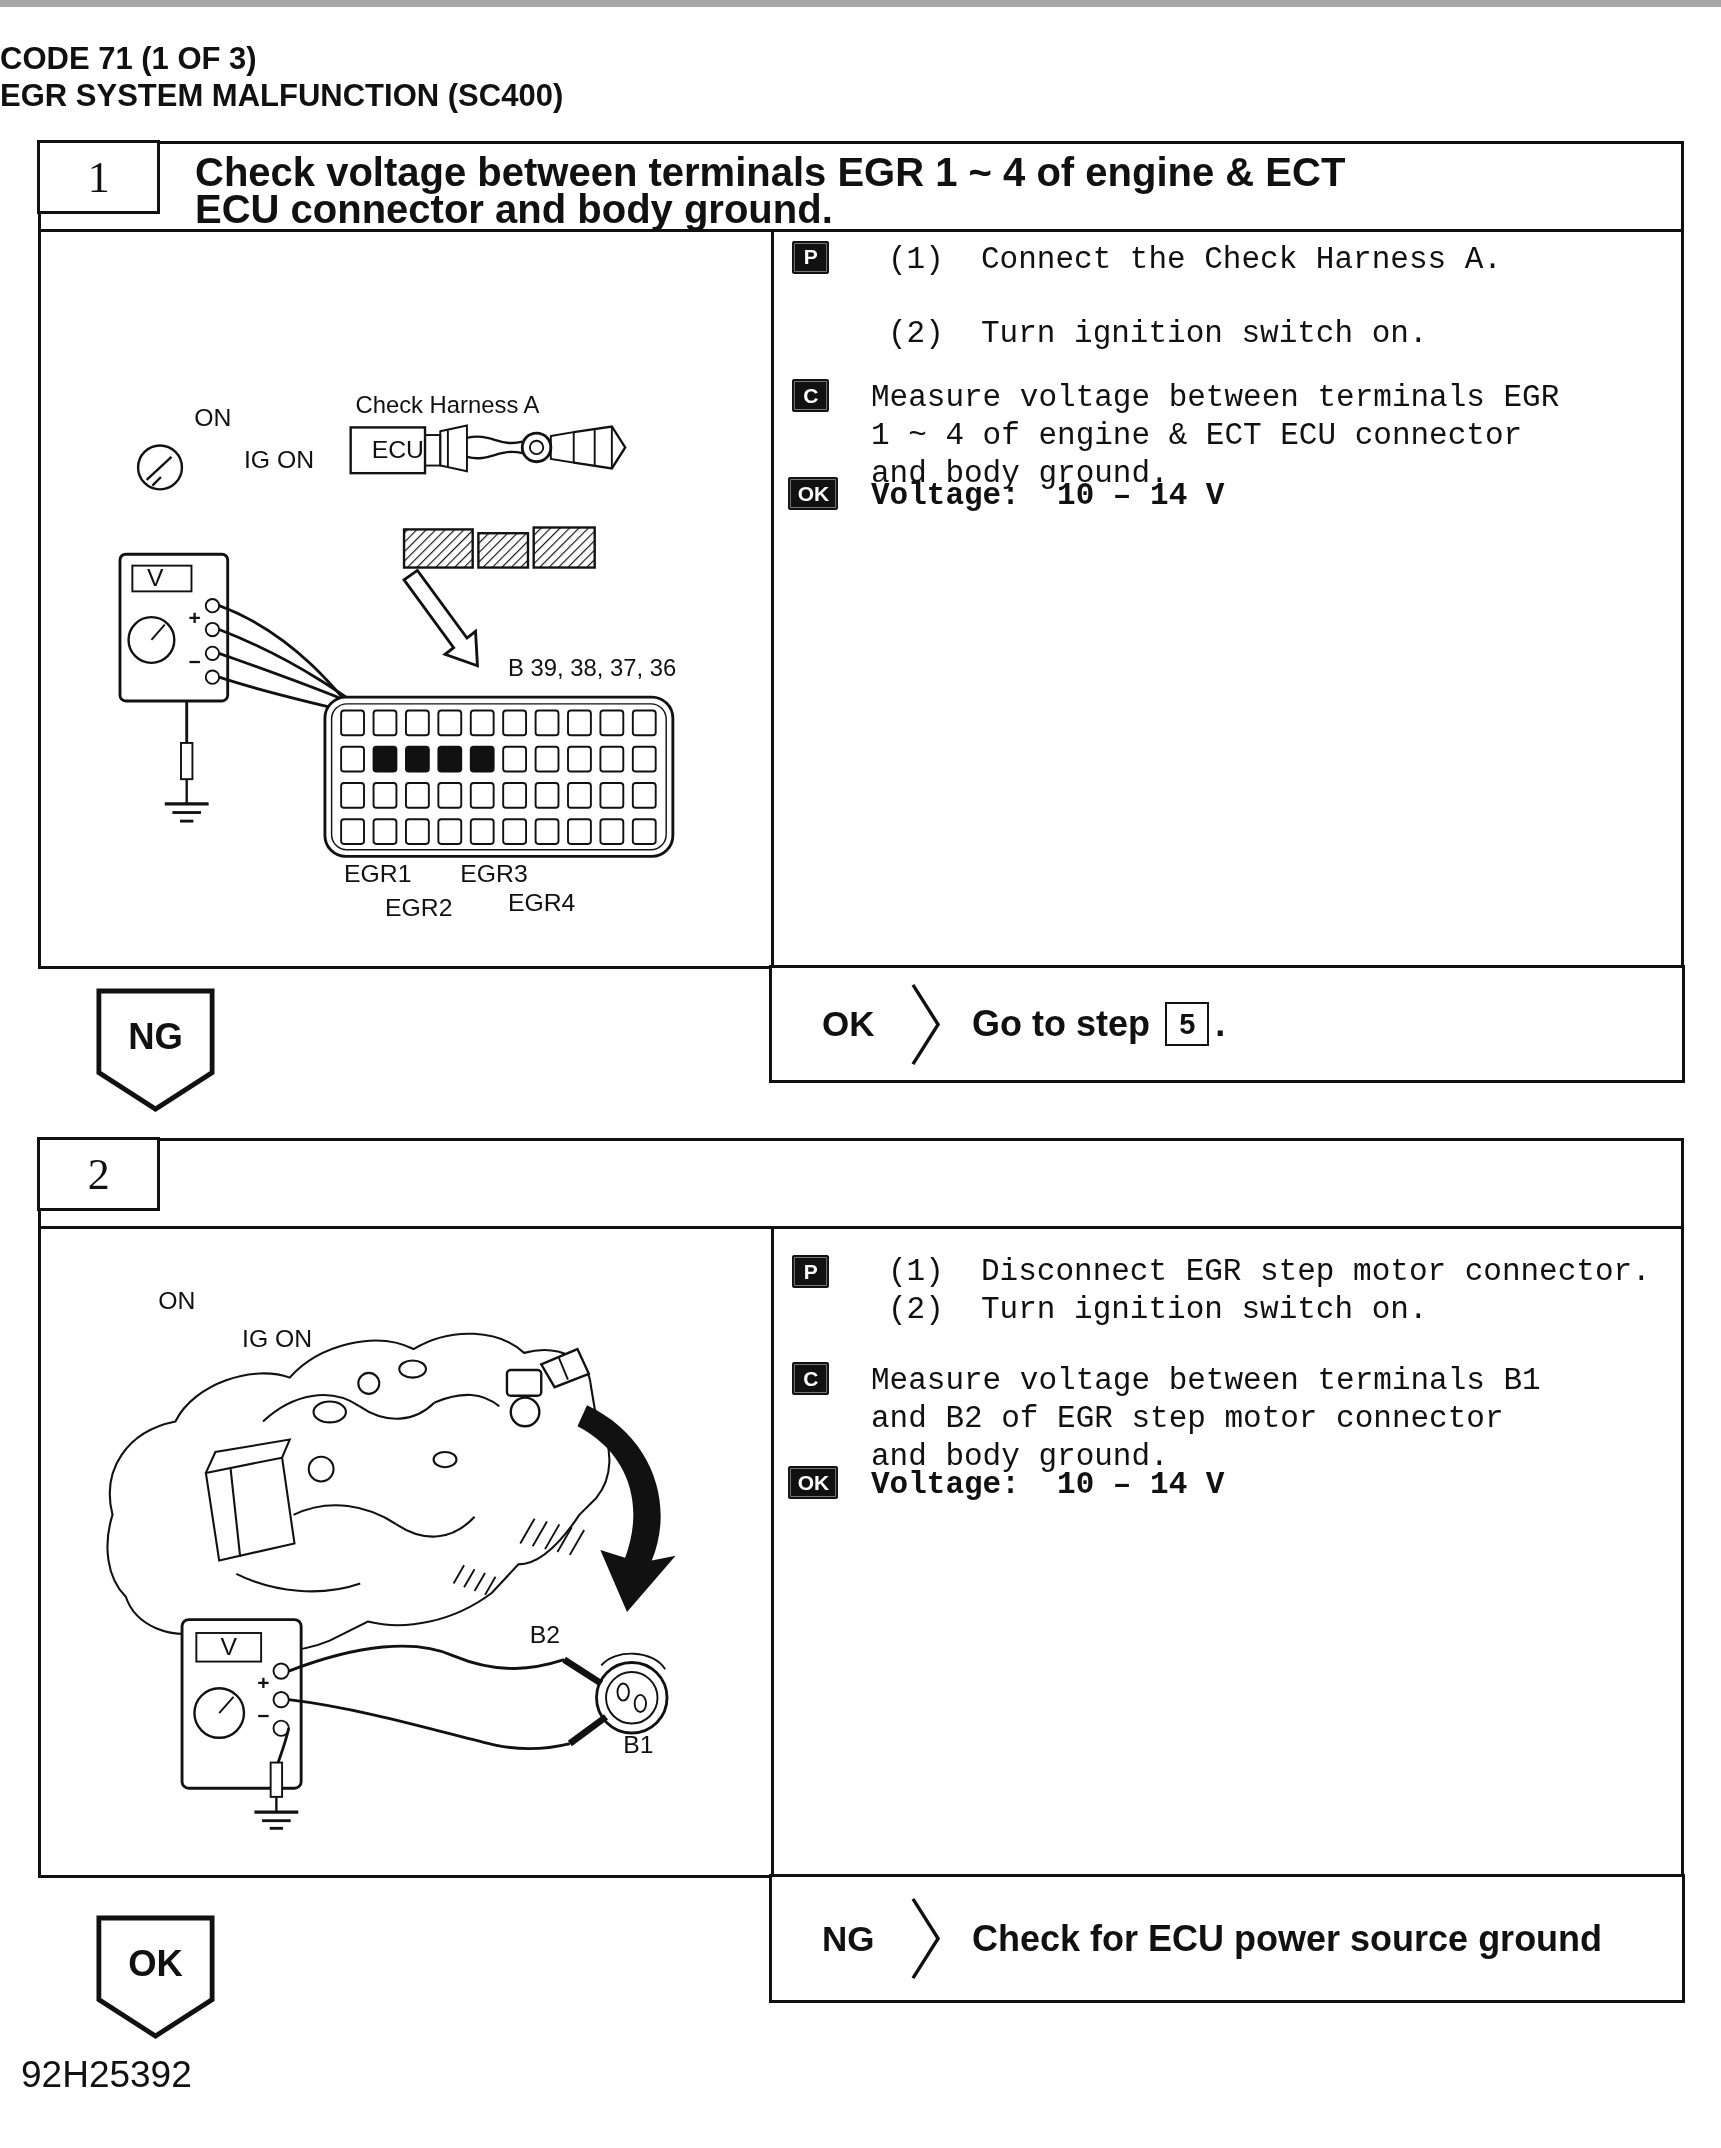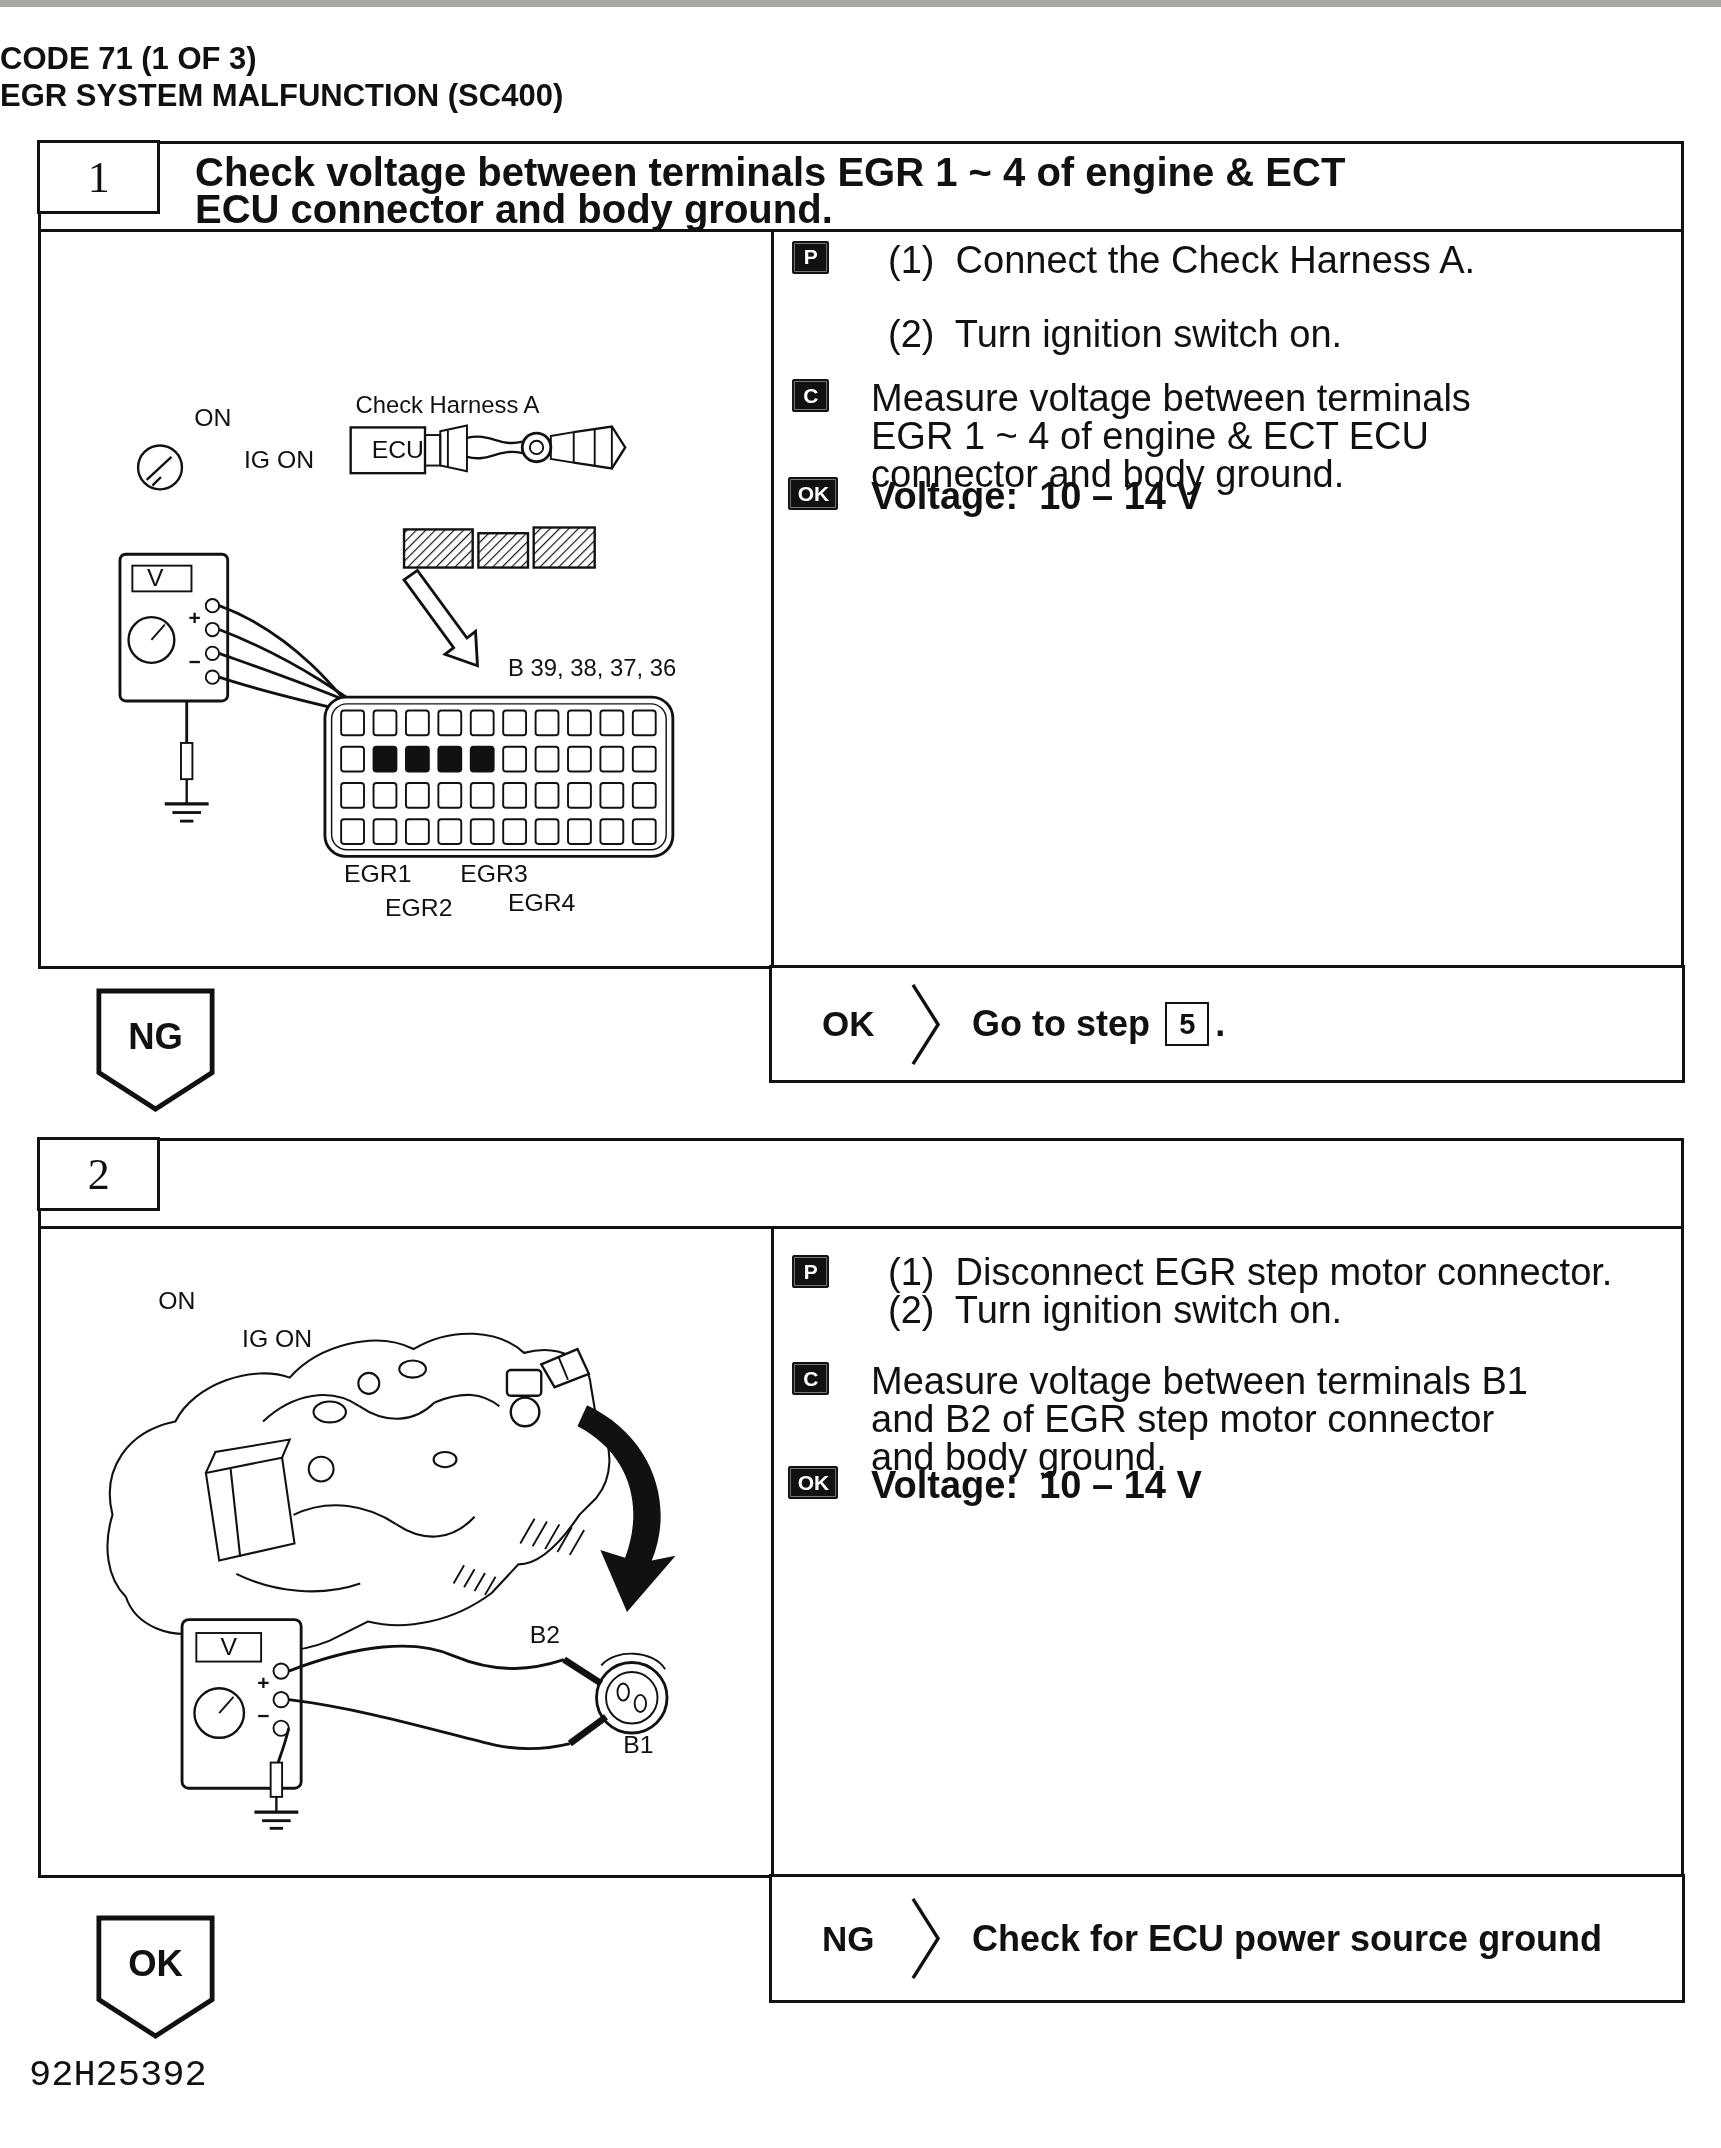--- a/index.html
+++ b/index.html
@@ -29,41 +29,41 @@
   .diagram svg { width:100%; height:100%; display:block; }
   .diagram text { font-family:"Liberation Sans", sans-serif; font-size:26px; fill:#111; stroke:none; font-weight:normal; }
   .diagram text.sm { font-size:22px; font-weight:bold; }
   .diagram text.lbl25 { font-size:25px; }
 
   .panel { position:absolute; left:734px; top:85px; right:0; bottom:0; }
   .badge { position:absolute; width:37px; height:33px; background:#111; color:#fff;
            font-weight:bold; font-size:21px; display:flex; align-items:center;
            justify-content:center; border-radius:2.9px; box-shadow:inset 0 0 0 1.9px #111, inset 0 0 0 2.9px #777; }
   .badge.wide { width:50px; }
-  .itext { position:absolute; font-size:38px; line-height:38px; white-space:pre-wrap; }
+  .itext { position:absolute; font-size:31px; line-height:38px; white-space:pre-wrap;font-family:Liberation Mono, monospace; }
   .itext.b { font-weight:bold; }
 
   .result-box { position:absolute; border:3.8px solid #111; background:#fff;
                 display:flex; align-items:center; padding-left:50px; }
   #result1 { left:769px; top:965px; width:916px; height:118px; }
   #result2 { left:769px; top:1874px; width:916px; height:129px; }
   .res-label { font-weight:bold; font-size:35px; width:88px; }
   .chevron { margin:0 29px 0 0; flex:0 0 auto; }
   .res-text { font-weight:bold; font-size:36px; }
   .step-ref { display:inline-flex; align-items:center; justify-content:center;
               width:44px; height:44px; border:2.9px solid #111; font-size:29px;
               font-weight:bold; margin:0 5.8px 0 15.4px; }
 
   .branch { position:absolute; width:119px; height:125px; }
   #branch1 { left:96px; top:988px; }
   #branch2 { left:96px; top:1915px; }
   .branch-text { font-family:"Liberation Sans", sans-serif; font-weight:bold; font-size:38px; fill:#111; }
 
-  .figure-number { position:absolute; left:29px; top:2054px;
-                   font-family:Liberation Mono, monospace; font-size:37px; }
+  .figure-number { position:absolute; left:21px; top:2054px;
+                   font-family:Liberation Sans, sans-serif; font-size:37px; }
 </style>
 </head>
 <body>
 
 <div class="page">
   <div class="scan-strip"></div>
 
   <div class="title">
     <div>CODE 71 (1 OF 3)</div>
     <div>EGR SYSTEM MALFUNCTION (SC400)</div>

